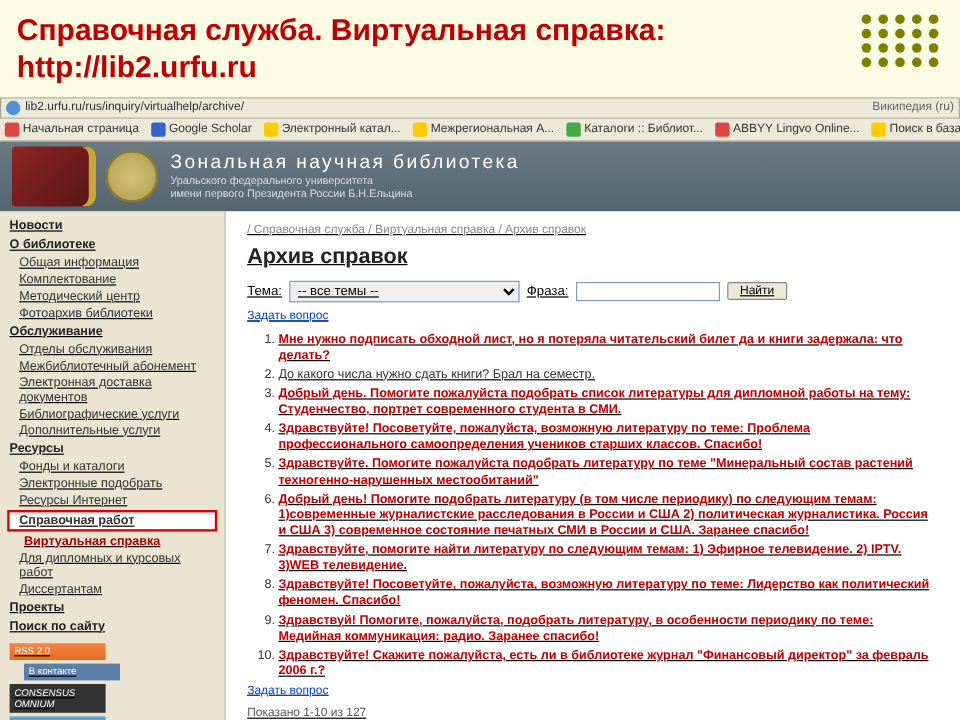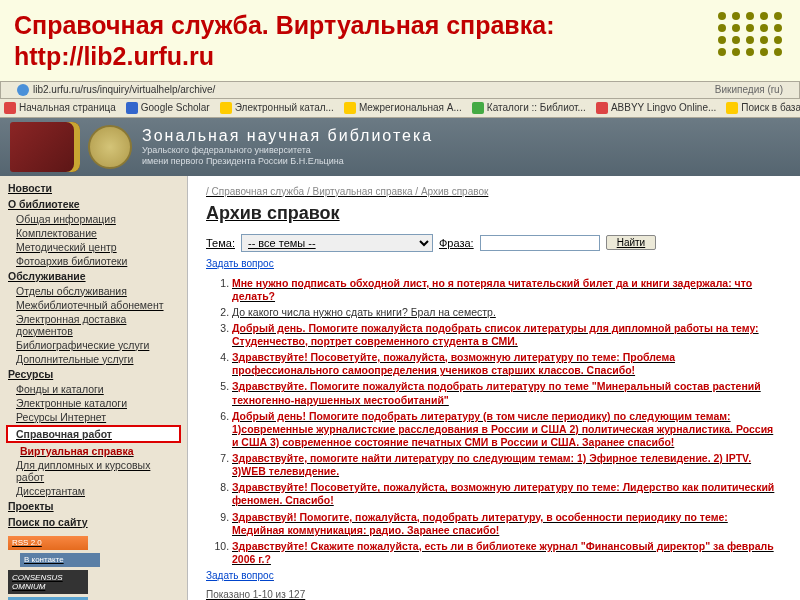--- a/index.html
+++ b/index.html
@@ -4,21 +4,21 @@
 <style>
   * { margin: 0; padding: 0; box-sizing: border-box; }
   body { width: 800px; height: 600px; font-family: Arial, sans-serif; font-size: 11px; background: #f5f5dc; overflow: hidden; }
   
   .slide-header { background: #fbfce3; padding: 10px 14px 8px; position: relative; }
   .slide-title { color: #c00000; font-size: 25px; font-weight: bold; line-height: 1.25; }
   .dots { position: absolute; right: 16px; top: 12px; display: grid; grid-template-columns: repeat(5, 10px); gap: 4px; }
   .dots span { width: 8px; height: 8px; border-radius: 50%; background: #808000; }
   
   .browser { background: #fff; }
-  .url-bar { background: #ece9d8; border: 1px solid #aca899; padding: 2px 16px; display: flex; align-items: center; font-size: 10px; color: #333; }
+  .url-bar { background: #ece9d8; border: 1px solid #aca899; padding: 2px 4px; display: flex; align-items: center; font-size: 10px; color: #333; }
   .url-bar .globe { width: 12px; height: 12px; background: #4a90d9; border-radius: 50%; margin-right: 4px; }
   .bookmarks { background: #ece9d8; border-bottom: 1px solid #aca899; padding: 3px 4px; display: flex; gap: 10px; font-size: 10px; color: #333; align-items: center; overflow: hidden; white-space: nowrap; }
   .bookmarks .bm { display: flex; align-items: center; gap: 3px; }
   .bookmarks .ico { width: 12px; height: 12px; background: #888; border-radius: 2px; }
   .bookmarks .ico.red { background: #d44; }
   .bookmarks .ico.yel { background: #fc0; }
   .bookmarks .ico.grn { background: #4a4; }
   .bookmarks .ico.blu { background: #36c; }
   
   .site-banner { height: 58px; background: linear-gradient(#6b7a84, #556570); display: flex; align-items: center; padding: 0 10px; color: #fff; position: relative; overflow: hidden; }
@@ -147,21 +147,21 @@
         <div class="item">Методический центр</div>
         <div class="item">Фотоархив библиотеки</div>
         <div class="cat">Обслуживание</div>
         <div class="item">Отделы обслуживания</div>
         <div class="item">Межбиблиотечный абонемент</div>
         <div class="item">Электронная доставка документов</div>
         <div class="item">Библиографические услуги</div>
         <div class="item">Дополнительные услуги</div>
         <div class="cat">Ресурсы</div>
         <div class="item">Фонды и каталоги</div>
-        <div class="item">Электронные каталоги</div>
+        <div class="item">Электронные подобрать</div>
         <div class="item">Ресурсы Интернет</div>
         <div class="item hl">Справочная работ</div>
         <div class="item sel">Виртуальная справка</div>
         <div class="item">Для дипломных и курсовых работ</div>
         <div class="item">Диссертантам</div>
         <div class="cat">Проекты</div>
         <div class="cat">Поиск по сайту</div>
         <div class="badges">
           <div class="rss">RSS 2.0</div>
           <div class="vk">В контакте</div>

